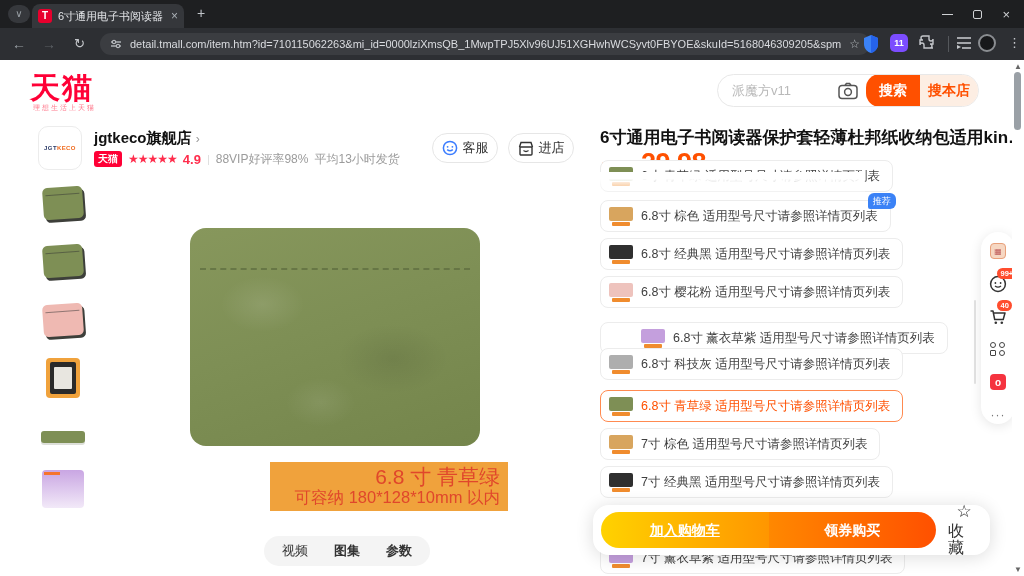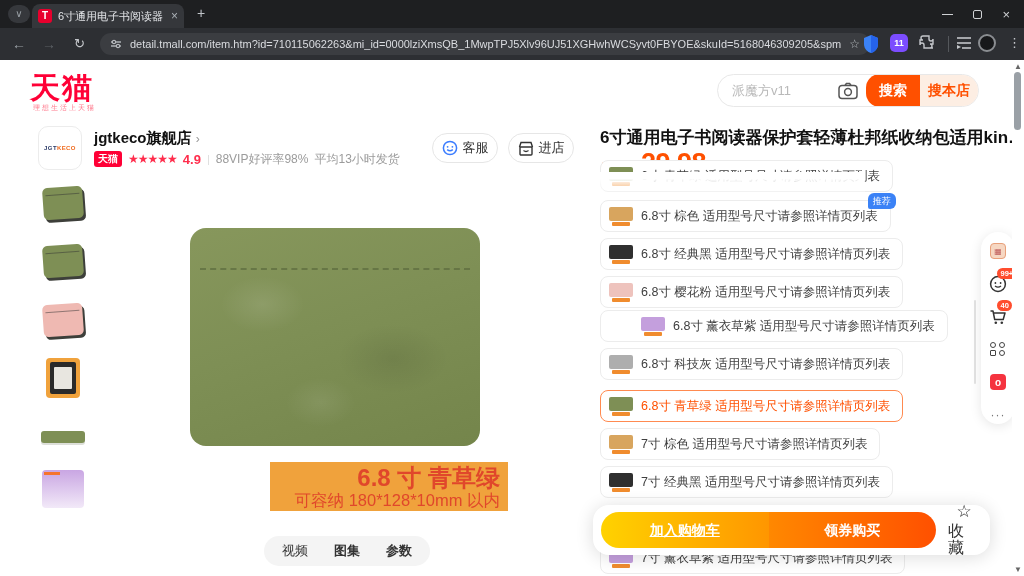--- a/index.html
+++ b/index.html
@@ -86,21 +86,21 @@
   #main-image { position:absolute; left:190px; top:228px; width:290px; height:218px; border-radius:16px;
     background:
       radial-gradient(60px 40px at 25% 35%, rgba(255,255,255,.10), transparent 70%),
       radial-gradient(80px 50px at 70% 60%, rgba(0,0,0,.08), transparent 70%),
       radial-gradient(50px 35px at 45% 80%, rgba(255,255,255,.08), transparent 70%),
       linear-gradient(160deg,#87975c 0%, #7e8f55 45%, #74854b 100%); }
   #main-image .stitch { position:absolute; left:10px; right:10px; top:40px; border-top:2px dashed #5c6b3e; opacity:.7; }
 
   #img-banner { position:absolute; left:270px; top:462px; width:238px; height:49px; background:#f0a23c;
     color:#e0472b; text-align:right; padding:3px 8px 0 0; line-height:1.1; }
-  #img-banner .l1 { font-size:24px; font-weight:700; }
+  #img-banner .l1 { font-size:21px; font-weight:400; }
   #img-banner .l2 { font-size:16.5px; }
 
   #media-tabs { position:absolute; left:264px; top:536px; height:30px; background:#f4f4f4; border-radius:16px;
     display:flex; align-items:center; padding:0 18px; gap:26px; }
   #media-tabs span { font-size:13px; color:#333; }
   #media-tabs span.b { font-weight:bold; }
 
   
   #prod-title { position:absolute; left:600px; top:126px; width:412px; font-size:17px; font-weight:bold; color:#111;
     white-space:nowrap; overflow:hidden; }
@@ -328,21 +328,21 @@
         </span>
         <span class="lab">6.8寸 经典黑 适用型号尺寸请参照详情页列表</span>
       </div>
       <div class="sku-row" style="top: 276px;">
         <span class="swatchwrap">
           <span class="swatch" style="background:#eec3bd"></span>
           <span class="bar"></span>
         </span>
         <span class="lab">6.8寸 樱花粉 适用型号尺寸请参照详情页列表</span>
       </div>
-      <div class="sku-row" style="top: 310px; padding-left: 40px;">
+      <div class="sku-row" style="top: 322px; padding-left: 40px;">
         <span class="swatchwrap">
           <span class="swatch" style="background:#c49fdd"></span>
           <span class="bar"></span>
         </span>
         <span class="lab">6.8寸 薰衣草紫 适用型号尺寸请参照详情页列表</span>
       </div>
       <div class="sku-row" style="top: 348px; text-align: center;">
         <span class="swatchwrap">
           <span class="swatch" style="background:#aeaeae"></span>
           <span class="bar"></span>

